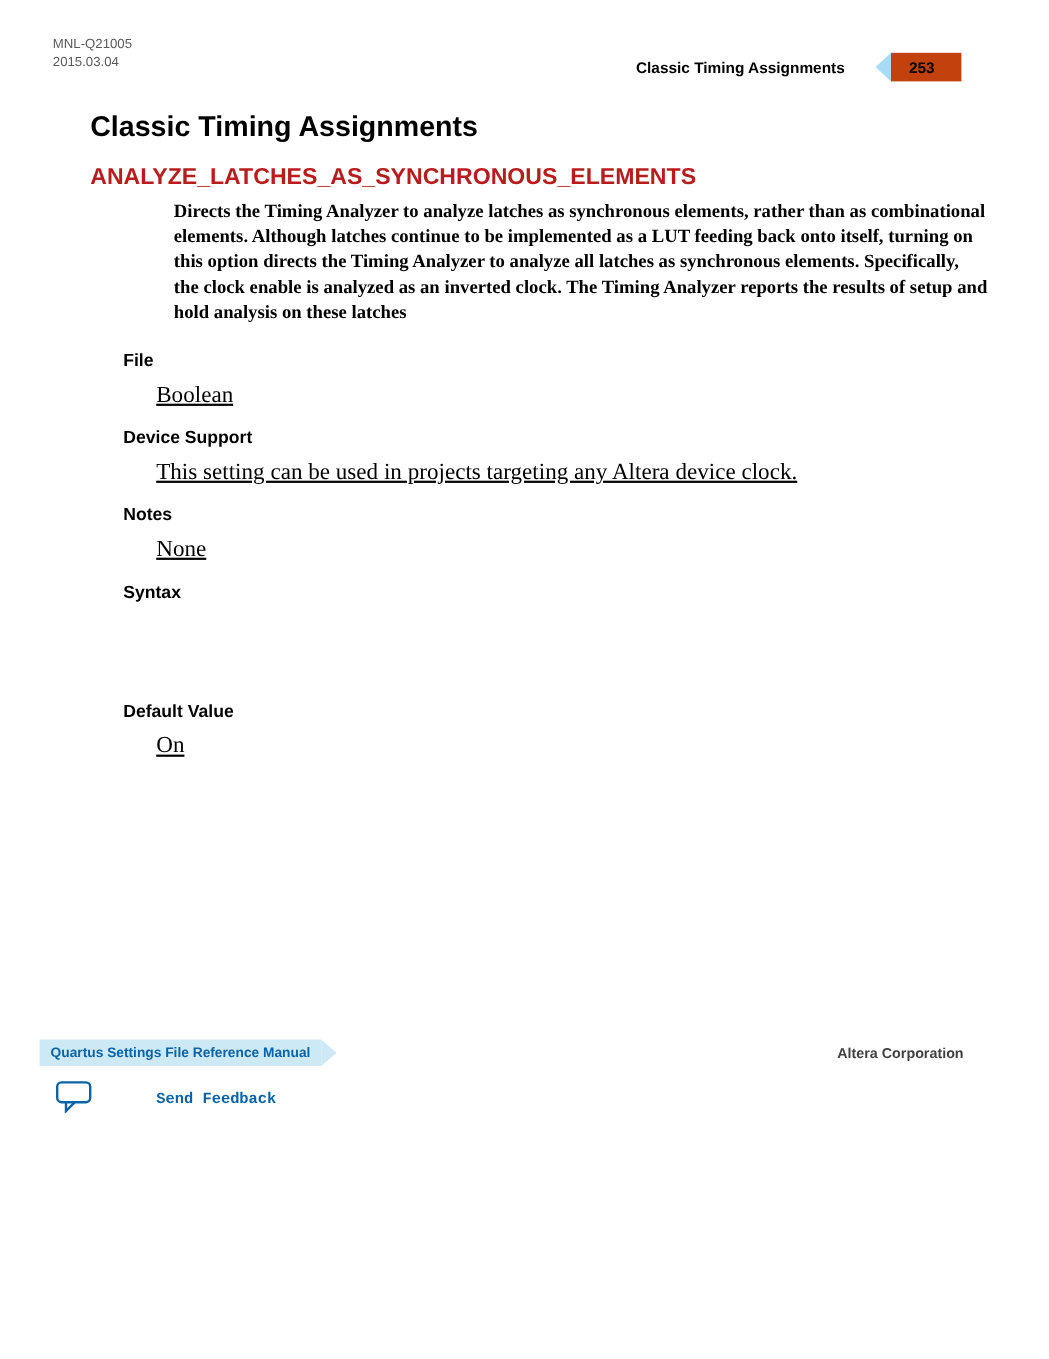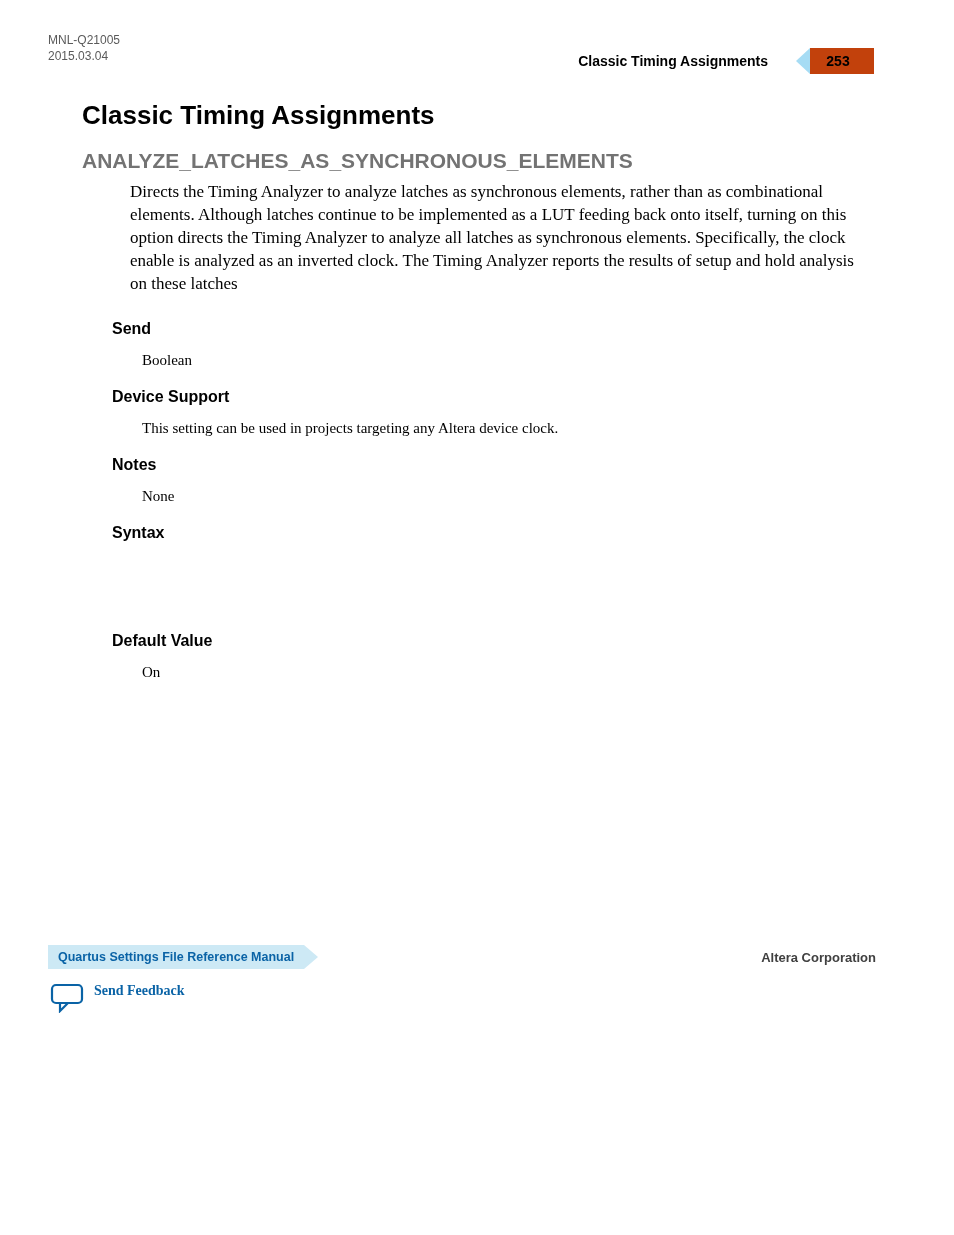--- a/index.html
+++ b/index.html
@@ -76,49 +76,51 @@
     font-weight: 700;
     font-size: 26px;
     margin: 0 0 18px 0;
     color: #000;
   }
   h2.subsection-title {
     font-family: "Myriad Pro", "Segoe UI", Arial, sans-serif;
     font-weight: 700;
     font-size: 21px;
     margin: 0 0 8px 0;
-    color: #737373;
+    color: #b91c1c;
   }
   .desc {
-    margin: 0 0 24px 48px;
+    margin: 0 0 24px 76px;
     font-size: 17px;
     line-height: 1.35;
     color: #000;
     width: 740px;
+    font-weight: bold;
   }
   .field-label {
     font-family: "Myriad Pro", "Segoe UI", Arial, sans-serif;
     font-weight: 700;
     font-size: 16px;
     margin: 14px 0 6px 30px;
     color: #000;
   }
   .field-value {
-    margin: 12px 0 18px 60px;
-    font-size: 15px;
+    margin: 0 0 18px 60px;
+    font-size: 21px;
     line-height: 1.35;
     color: #000;
     width: 740px;
+    text-decoration: underline;
   }
   .syntax-gap {
     height: 70px;
   }
   .footer-bar {
     position: absolute;
-    left: 48px;
+    left: 36px;
     right: 78px;
     bottom: 98px;
     height: 24px;
     display: flex;
     align-items: center;
     font-family: "Myriad Pro", "Segoe UI", Arial, sans-serif;
   }
   .footer-left {
     background: #cde9f5;
     height: 24px;
@@ -139,22 +141,23 @@
   .footer-right {
     font-weight: 700;
     font-size: 13px;
     color: #404040;
   }
   .feedback {
     position: absolute;
     left: 50px;
     bottom: 50px;
     display: flex;
-    align-items: flex-start;
-    font-family: Liberation Serif, serif;
+    align-items: center;
+    font-family: Liberation Mono, monospace;
+    gap: 48px;
   }
   .feedback svg {
     width: 34px;
     height: 30px;
     stroke: #0a63a6;
     stroke-width: 2.2;
     fill: none;
     margin-right: 10px;
   }
   .feedback-text {
@@ -178,21 +181,21 @@
       <span class="tri"></span>
       <span class="box">253</span>
     </span>
   </div>
 
   <div class="content">
     <h1 class="section-title">Classic Timing Assignments</h1>
     <h2 class="subsection-title">ANALYZE_LATCHES_AS_SYNCHRONOUS_ELEMENTS</h2>
     <p class="desc">Directs the Timing Analyzer to analyze latches as synchronous elements, rather than as combinational elements. Although latches continue to be implemented as a LUT feeding back onto itself, turning on this option directs the Timing Analyzer to analyze all latches as synchronous elements. Specifically, the clock enable is analyzed as an inverted clock. The Timing Analyzer reports the results of setup and hold analysis on these latches</p>
 
-    <div class="field-label">Send</div>
+    <div class="field-label">File</div>
     <div class="field-value">Boolean</div>
 
     <div class="field-label">Device Support</div>
     <div class="field-value">This setting can be used in projects targeting any Altera device clock.</div>
 
     <div class="field-label">Notes</div>
     <div class="field-value">None</div>
 
     <div class="field-label">Syntax</div>
     <div class="syntax-gap"></div>

